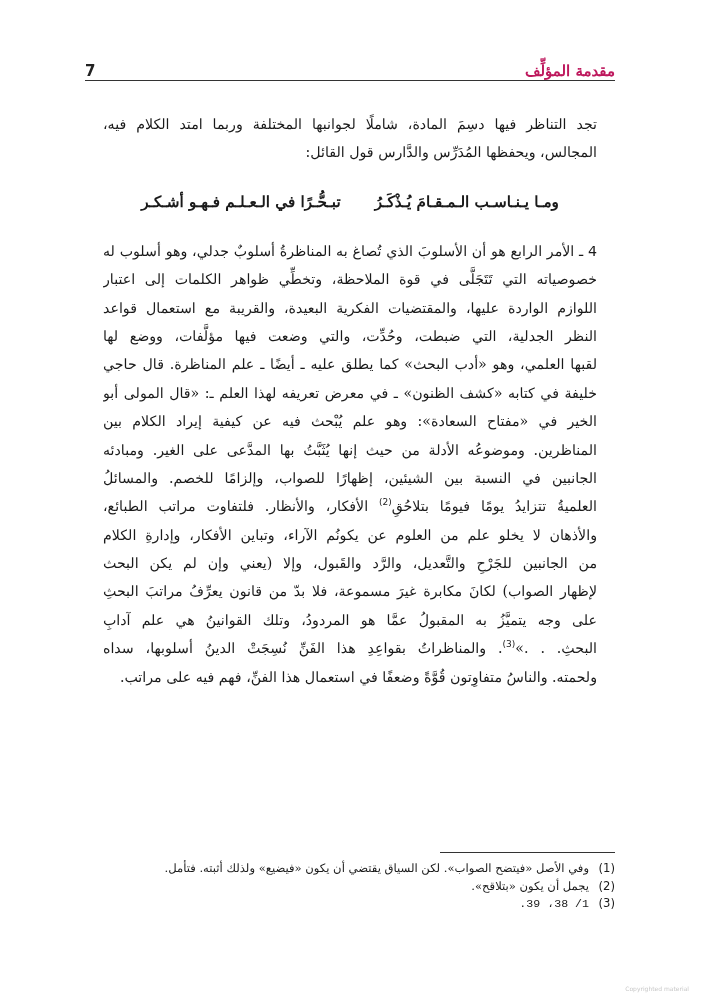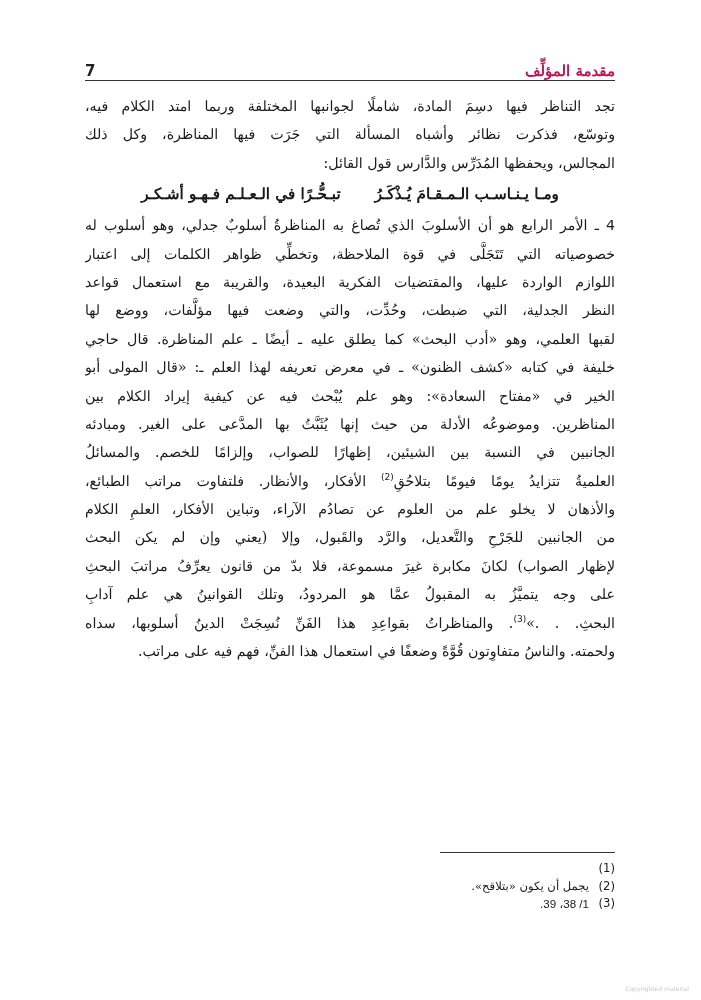--- a/index.html
+++ b/index.html
@@ -58,21 +58,21 @@
       top: 92px;
       left: 0;
       right: 0;
       direction: rtl;
       text-align: justify;
       text-align-last: right;
       font-size: 14.2px;
       line-height: 28.4px;
     }
     .body-text p {
-      margin: 0;
+      margin: 18px;
     }
     .line {
       display: block;
       white-space: nowrap;
       text-align: justify;
       text-align-last: justify;
       overflow: hidden;
       height: 28.4px;
     }
     .line.last {
@@ -120,21 +120,21 @@
       gap: 6px;
       white-space: nowrap;
     }
     .footnote .fn-num {
       font-family: "DejaVu Sans", "Liberation Sans", sans-serif;
       direction: ltr;
       min-width: 20px;
       text-align: right;
     }
     .footnote.f3 .fn-text {
-      font-family: Liberation Sans, sans-serif;
+      font-family: Liberation Mono, monospace;
     }
     .watermark {
       position: absolute;
       right: 12px;
       bottom: 8px;
       font-family: "DejaVu Sans", "Liberation Sans", sans-serif;
       font-size: 6px;
       color: #c8c8c8;
       direction: ltr;
     }
@@ -146,54 +146,54 @@
 
   <div class="running-head">
     <span class="title">مقدمة المؤلِّف</span>
     <span class="page-num">7</span>
   </div>
   <div class="head-rule"></div>
 
   <div class="body-text">
     <p>
       <span class="line">تجد التناظر فيها دسِمَ المادة، شاملًا لجوانبها المختلفة وربما امتد الكلام فيه،</span>
-      <span class="line">وتوسّع، فذكرت نظائر وأشباه المسألة التي جَرَت فيها المناظرة، وكل ذلك</span>
       <span class="line last">المجالس، ويحفظها المُدَرِّس والدَّارس قول القائل:</span>
     </p>
 
     <div class="verse">
       <span>ومـا يـنـاسـب الـمـقـامَ يُـذْكَـرُ</span>
       <span>تبـحُّـرًا في الـعـلـم فـهـو أشـكـر</span>
     </div>
 
     <p>
       <span class="line"><span class="item-num">4 ـ</span> <span>الأمر الرابع هو أن الأسلوبَ الذي تُصاغ به المناظرةُ أسلوبٌ جدلي، وهو أسلوب له</span></span>
       <span class="line">خصوصياته التي تَتَجَلَّى في قوة الملاحظة، وتخطِّي ظواهر الكلمات إلى اعتبار</span>
       <span class="line">اللوازم الواردة عليها، والمقتضيات الفكرية البعيدة، والقريبة مع استعمال قواعد</span>
       <span class="line">النظر الجدلية، التي ضبطت، وحُدِّت، والتي وضعت فيها مؤلَّفات، ووضع لها</span>
       <span class="line">لقبها العلمي، وهو «أدب البحث» كما يطلق عليه ـ أيضًا ـ علم المناظرة. قال حاجي</span>
       <span class="line">خليفة في كتابه «كشف الظنون» ـ في معرض تعريفه لهذا العلم ـ: «قال المولى أبو</span>
       <span class="line">الخير في «مفتاح السعادة»: وهو علم يُبْحث فيه عن كيفية إيراد الكلام بين</span>
       <span class="line">المناظرين. وموضوعُه الأدلة من حيث إنها يُثَبَّتُ بها المدَّعى على الغير. ومبادئه</span>
       <span class="line">الجانبين في النسبة بين الشيئين، إظهارًا للصواب، وإلزامًا للخصم. والمسائلُ</span>
       <span class="line"><span>العلميةُ تتزايدُ يومًا فيومًا بتلاحُقِ</span><sup class="fn-ref">(2)</sup><span> الأفكار، والأنظار. فلتفاوت مراتب الطبائع،</span></span>
-      <span class="line">والأذهان لا يخلو علم من العلوم عن تصادُم الآراء، وتباين الأفكار، العلمِ الكلام</span>
+      <span class="line">والأذهان لا يخلو علم من العلوم عن يكونُم الآراء، وتباين الأفكار، وإدارةِ الكلام</span>
       <span class="line">من الجانبين للجَرْحِ والتَّعديل، والرَّد والقَبول، وإلا (يعني وإن لم يكن البحث</span>
       <span class="line">لإظهار الصواب) لكانَ مكابرة غيرَ مسموعة، فلا بدّ من قانون يعرِّفُ مراتبَ البحثِ</span>
       <span class="line">على وجه يتميَّزُ به المقبولُ عمَّا هو المردودُ، وتلك القوانينُ هي علم آدابِ</span>
       <span class="line"><span>البحثِ. . .»</span><sup class="fn-ref">(3)</sup><span>. والمناظراتُ بقواعِدِ هذا الفَنِّ نُسِجَتْ الدينُ أسلوبها، سداه</span></span>
       <span class="line last">ولحمته. والناسُ متفاوِتون قُوَّةً وضعفًا في استعمال هذا الفنِّ، فهم فيه على مراتب.</span>
     </p>
   </div>
 
   <div class="fn-rule"></div>
 
   <div class="footnotes">
     <div class="footnote">
       <span class="fn-num">(1)</span>
+      <span class="fn-text">وفي الأصل «فيتضح الصواب». لكن السياق يقتضي أن يكون «فيضيع» ولذلك أثبته. فتأمل.</span>
     </div>
     <div class="footnote">
       <span class="fn-num">(2)</span>
       <span class="fn-text">يجمل أن يكون «بتلاقح».</span>
     </div>
     <div class="footnote f3">
       <span class="fn-num">(3)</span>
       <span class="fn-text">1/ 38، 39.</span>
     </div>
   </div>

